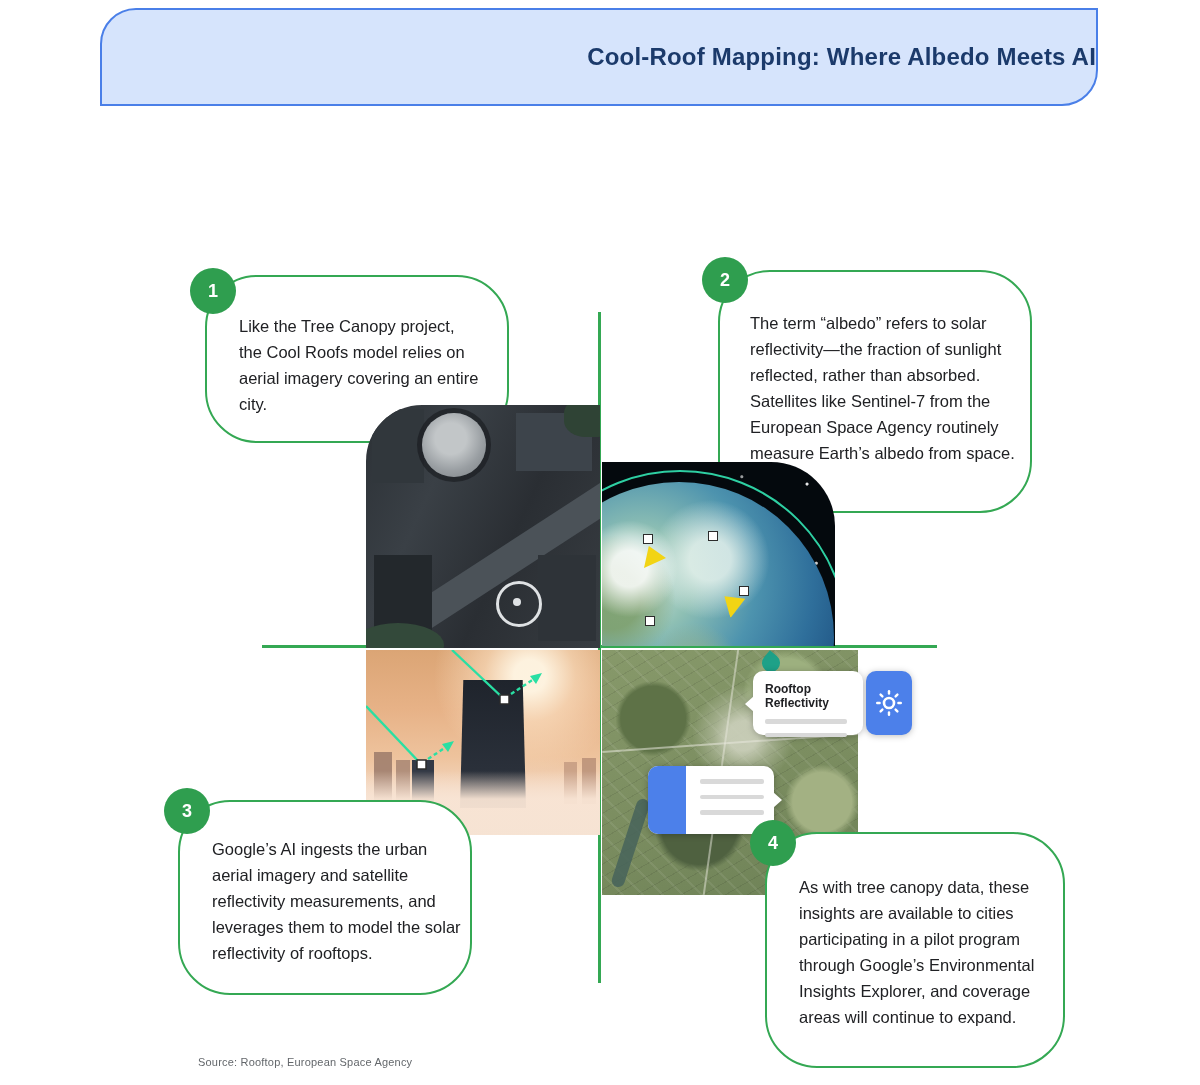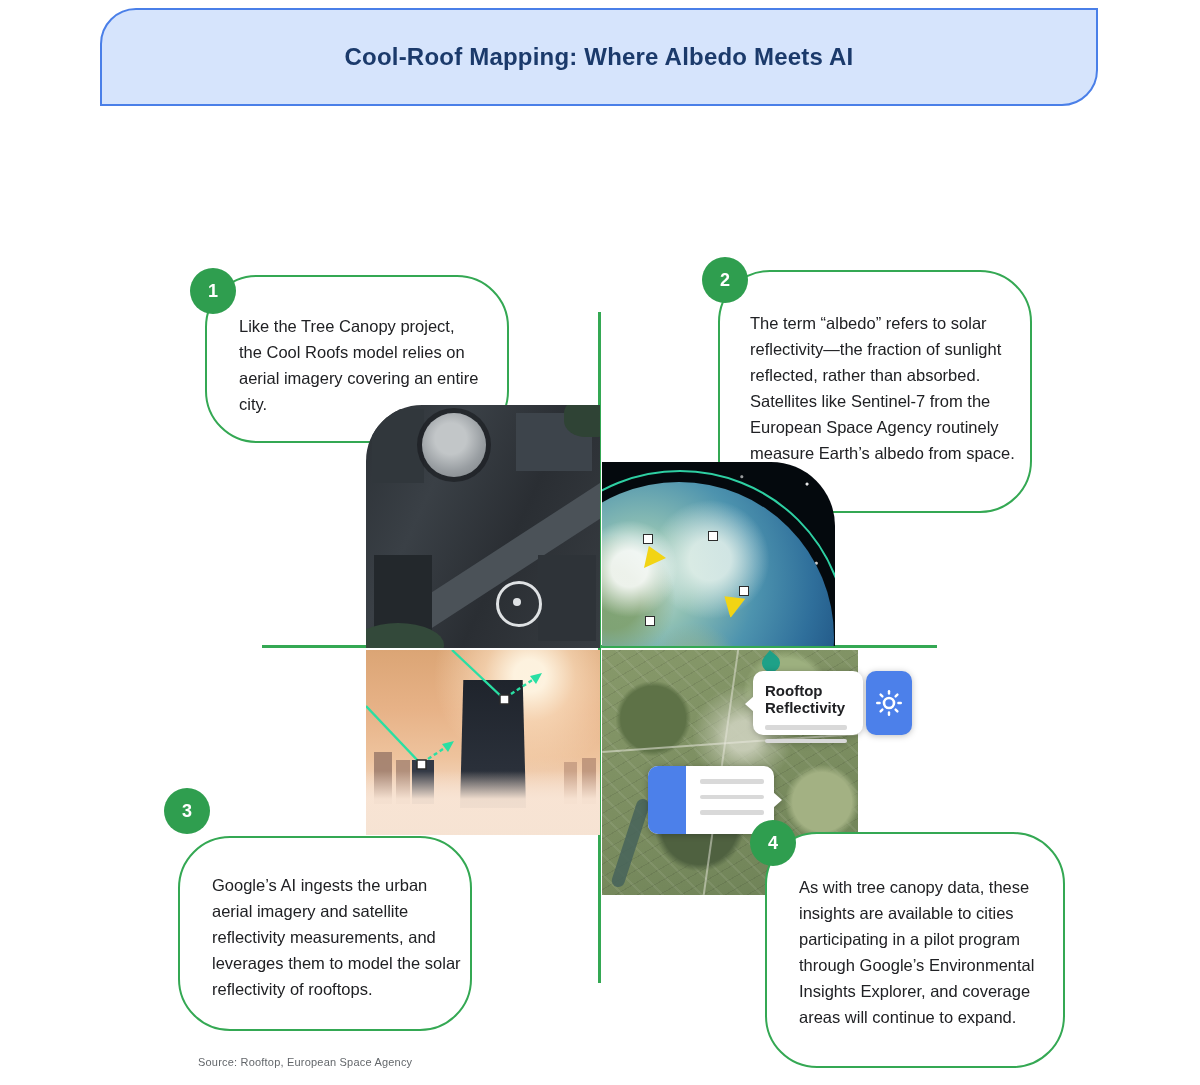--- a/index.html
+++ b/index.html
@@ -6,41 +6,41 @@
   .canvas{
     position:relative;width:1200px;height:1085px;margin:0 auto;background:#fff;
     overflow:hidden;font-family:"Liberation Sans",sans-serif;color:#202124;
   }
   .abs{position:absolute;}
 
   
   .header{
     left:100px;top:8px;width:994px;height:94px;
     background:#D6E4FC;border:2px solid #4A7FE8;border-radius:36px 0 36px 0;
-    display:flex;align-items:center;justify-content:center;
+    display:flex;align-items:center;justify-content:flex-end;
   }
   .header-title{font-size:24px;font-weight:700;color:#1B3A6B;letter-spacing:.2px;}
 
   
   .intro{left:315px;top:136px;width:568px;font-size:17.5px;line-height:26px;font-weight:600;color:#161719;}
 
   
   .vline{left:598px;top:312px;width:3px;height:671px;background:#34A853;z-index:0;}
   .hline{left:262px;top:645px;width:675px;height:3px;background:#34A853;z-index:0;}
 
   
   .step-box{
     background:#fff;border:2px solid #34A853;border-radius:52px;
     font-size:16.5px;line-height:26px;color:#202124;
   }
   .box1{left:205px;top:275px;width:304px;height:168px;z-index:1;padding:36px 20px 0 32px;}
   .box1 .txt{width:242px;}
   .box2{left:718px;top:270px;width:314px;height:243px;z-index:1;padding:38px 12px 0 30px;}
   .box2 .txt{width:274px;}
-  .box3{left:178px;top:800px;width:294px;height:195px;z-index:4;padding:34px 14px 0 32px;margin-top:36px;}
+  .box3{left:178px;top:800px;width:294px;height:195px;z-index:4;padding:34px 14px 0 32px;}
   .box3 .txt{width:252px;}
   .box4{left:765px;top:832px;width:300px;height:236px;z-index:4;padding:40px 12px 0 32px;}
   .box4 .txt{width:270px;}
   .step-box, .box1,.box2,.box3,.box4{box-sizing:border-box;}
 
   .step-circle{
     width:46px;height:46px;border-radius:50%;background:#2F9E4F;color:#fff;
     display:flex;align-items:center;justify-content:center;
     font-size:18px;font-weight:700;z-index:6;
   }
@@ -130,21 +130,21 @@
   }
   .m-roadh{left:0;top:92px;width:100%;height:2px;background:rgba(232,232,220,.55);transform:rotate(-4deg);}
   .m-roadv{left:118px;top:-8px;width:2px;height:260px;background:rgba(232,232,220,.5);transform:rotate(8deg);}
   .m-river{left:22px;bottom:6px;width:13px;height:92px;background:#46635a;border-radius:8px;transform:rotate(18deg);opacity:.85;}
   .m-leaf{left:160px;top:4px;width:18px;height:18px;background:#17A089;border-radius:0 60% 60% 60%;transform:rotate(40deg);opacity:.95;}
 
   
   .ui-card{z-index:3;display:flex;filter:drop-shadow(0 1px 3px rgba(0,0,0,.25));}
   .cardA{left:753px;top:671px;}
   .cardA-body{position:relative;width:110px;height:64px;background:#fff;border-radius:10px;}
-  .cardA-title{margin:11px 0 0 12px;font-size:15px;font-weight:700;color:#202124;}
+  .cardA-title{margin:11px 0 0 12px;font-size:12px;font-weight:700;color:#202124;}
   .bar{background:#d9d9d9;border-radius:2px;height:4.5px;}
   .cardA-bar{width:82px;margin:9px 0 0 12px;}
   .tail-left{position:absolute;left:-8px;top:25px;width:0;height:0;
     border-top:8px solid transparent;border-bottom:8px solid transparent;border-right:9px solid #fff;}
   .blue-tile{width:46px;height:64px;background:#4C80EA;border-radius:10px;margin-left:3px;
     display:flex;align-items:center;justify-content:center;}
   .cardB{left:648px;top:766px;}
   .cardB-body{position:relative;width:126px;height:68px;background:#fff;border-radius:10px;display:flex;overflow:visible;}
   .cardB-blue{width:38px;height:68px;background:#4C80EA;border-radius:10px 0 0 10px;}
   .cardB-lines{padding:13px 0 0 14px;}

